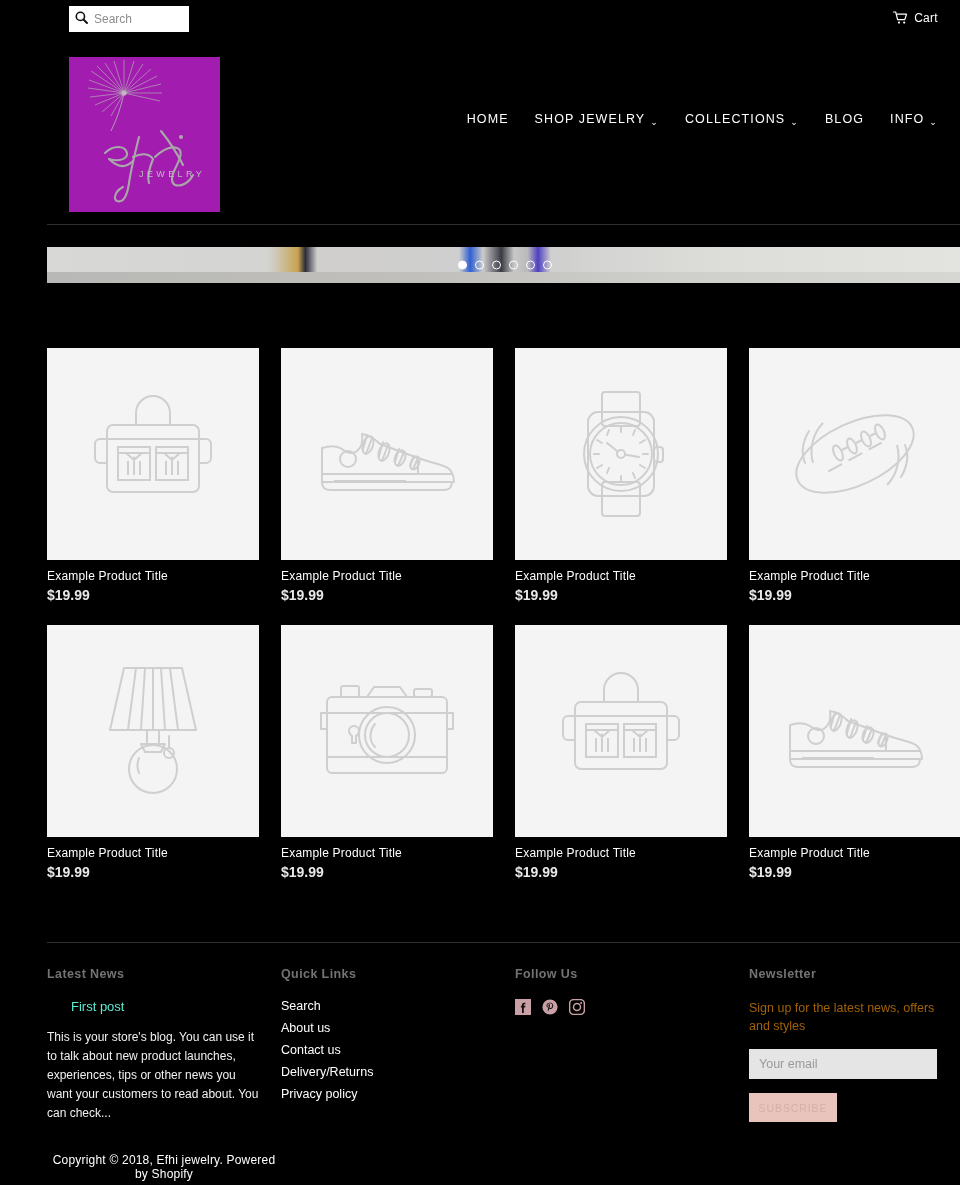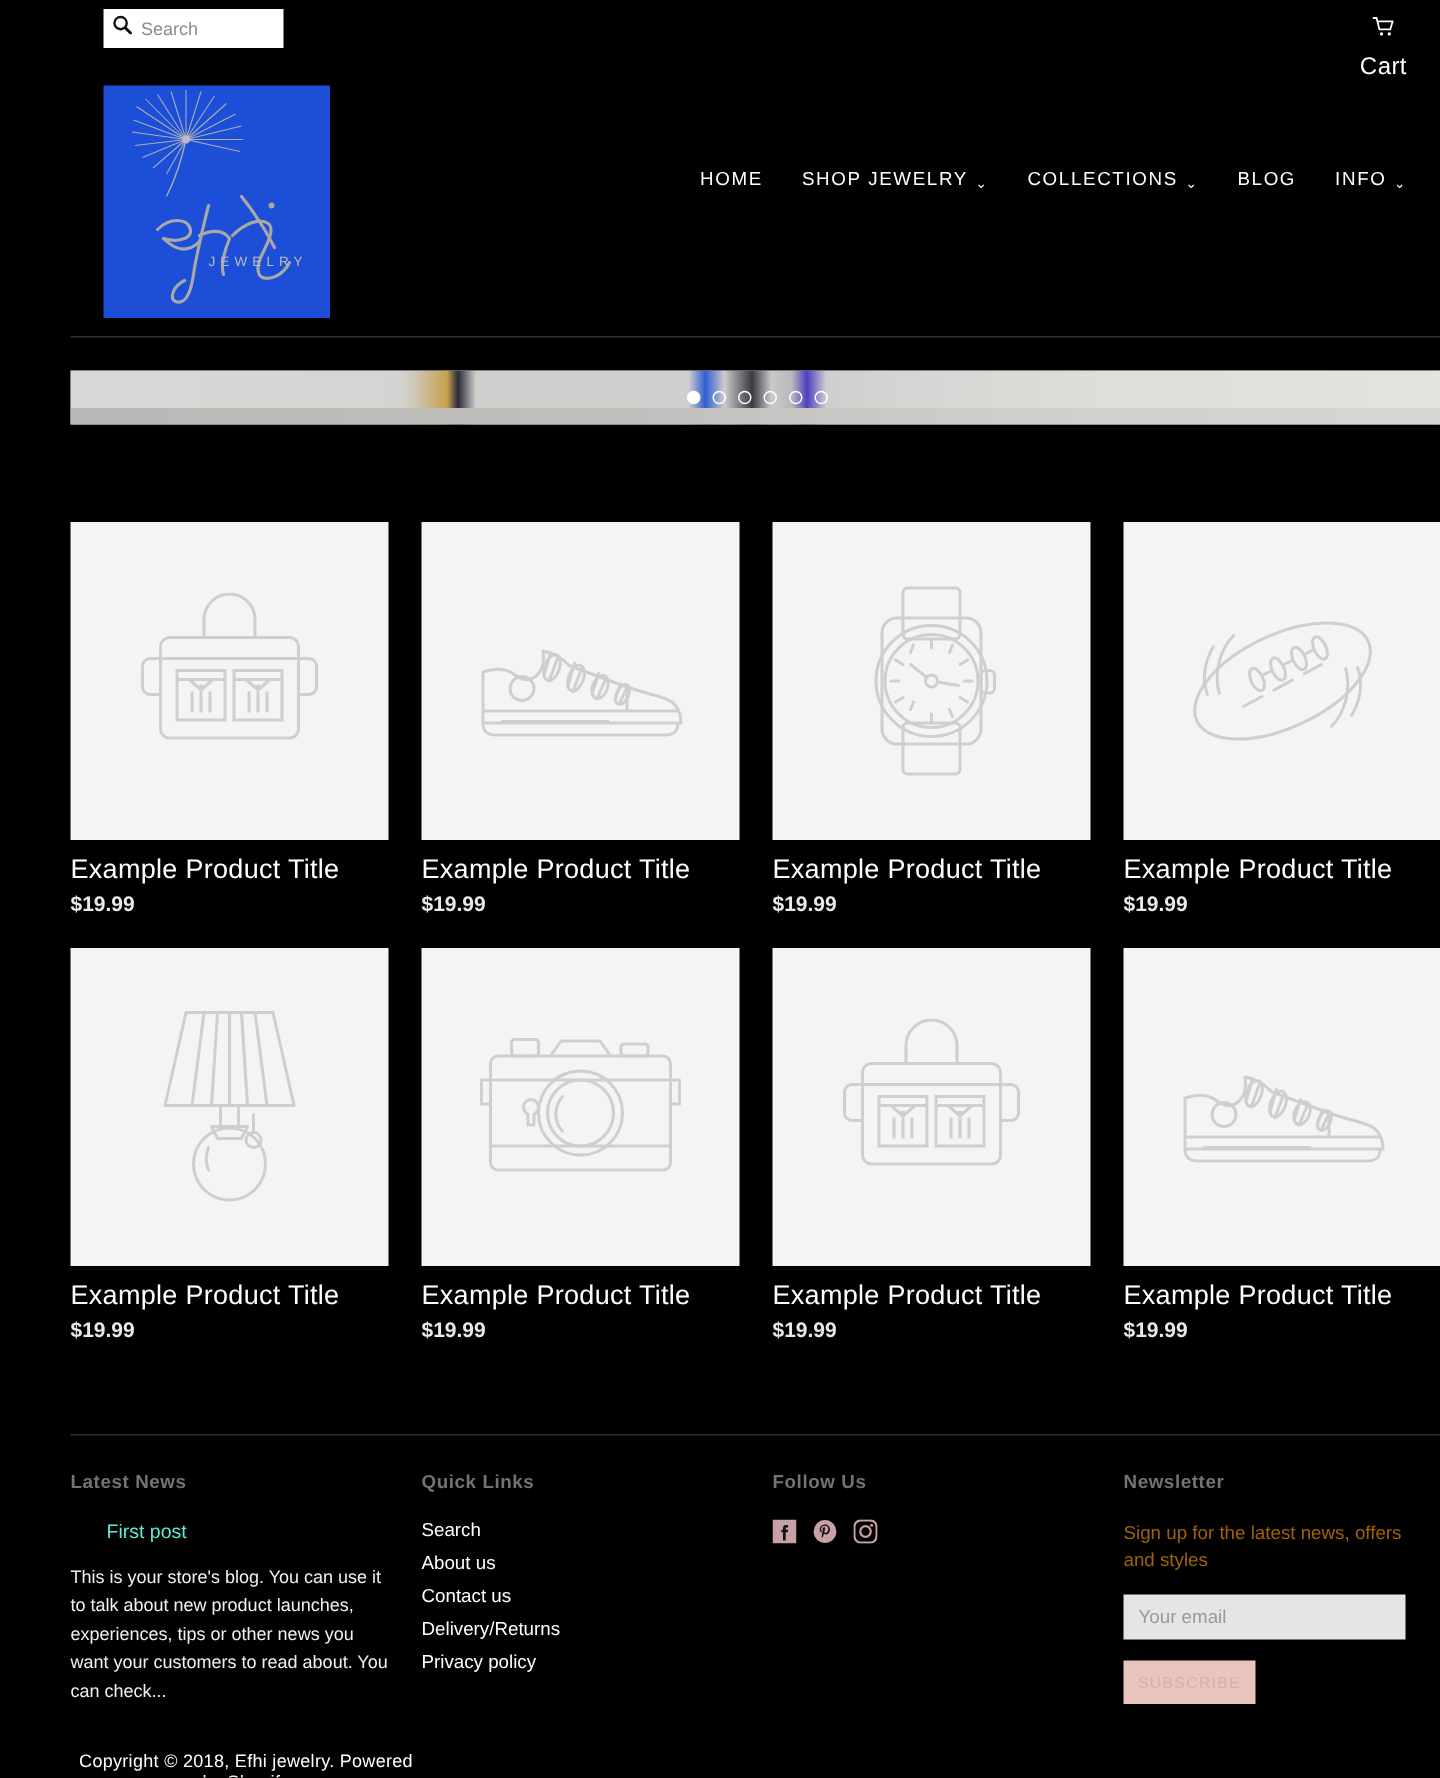--- a/index.html
+++ b/index.html
@@ -24,34 +24,34 @@
   }
   .search-box svg { flex: 0 0 auto; }
   .search-input {
     border: 0; outline: 0; background: transparent;
     font-family: "Liberation Sans", sans-serif;
     font-size: 12px; color: #777; margin-left: 6px; width: 90px;
   }
   .search-input::placeholder { color: #8c8c8c; }
   .cart-link {
     position: absolute; right: 22px; top: 11px;
-    display: flex; align-items: center; gap: 6px;
-    font-size: 16px; color: #ffffff; letter-spacing: .3px;
-    text-decoration: none; cursor: pointer; flex-direction: column;
+    display: flex; align-items: flex-start; gap: 6px;
+    font-size: 12px; color: #ffffff; letter-spacing: .3px;
+    text-decoration: none; cursor: pointer;
   }
 
   
   .header {
     height: 180px; position: relative;
     display: flex; align-items: center;
   }
   .logo {
     position: absolute; left: 22px; top: 13px;
     width: 151px; height: 155px;
-    background: #1d4ed8;
+    background: #a21caf;
     display: flex; align-items: center; justify-content: center;
     overflow: hidden;
   }
   .nav {
     position: absolute; right: 22px; top: 68px;
     display: flex; align-items: center; gap: 26px;
   }
   .nav-item {
     font-size: 12.5px; letter-spacing: 1.1px;
     color: #ffffff; text-transform: uppercase;
@@ -102,21 +102,21 @@
     width: 916px; margin: 65px auto 0;
     display: grid; grid-template-columns: repeat(4, 212px);
     gap: 22px 22px;
   }
   .card { width: 212px; cursor: pointer; }
   .card-img {
     width: 212px; height: 212px; background: #f4f4f4;
     display: flex; align-items: center; justify-content: center;
   }
   .card-title {
-    margin-top: 9px; font-size: 18px; color: #ffffff;
+    margin-top: 9px; font-size: 12px; color: #ffffff;
     letter-spacing: .2px;
   }
   .card-price { margin-top: 4px; font-size: 14px; color: #e9e9e9; font-weight: bold; }
 
   
   .footer-sep { width: 916px; margin: 62px auto 0; height: 1px; background: #2e2e2e; }
   .footer {
     width: 916px; margin: 0 auto; padding-top: 24px;
     display: grid; grid-template-columns: 234px 234px 234px 214px;
   }

